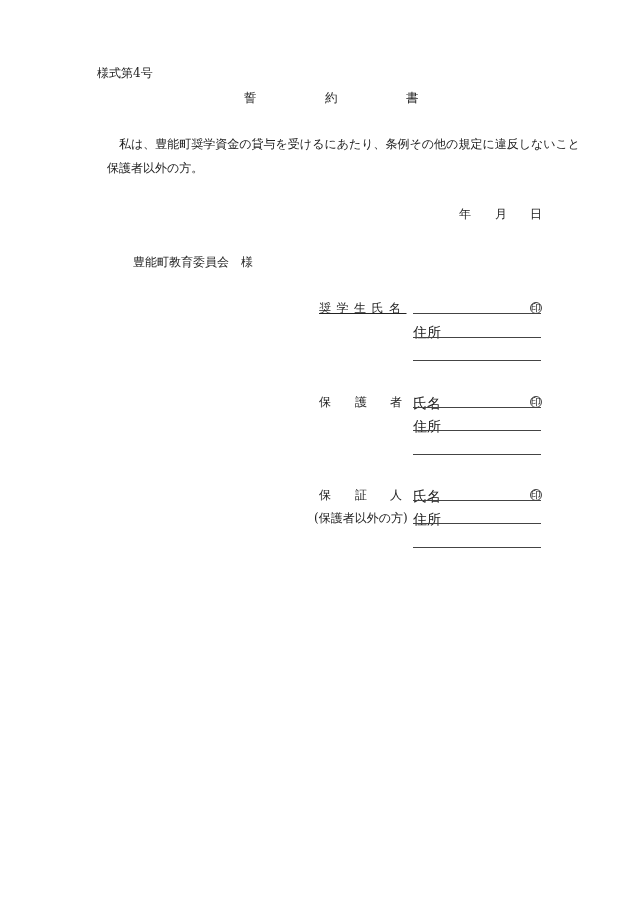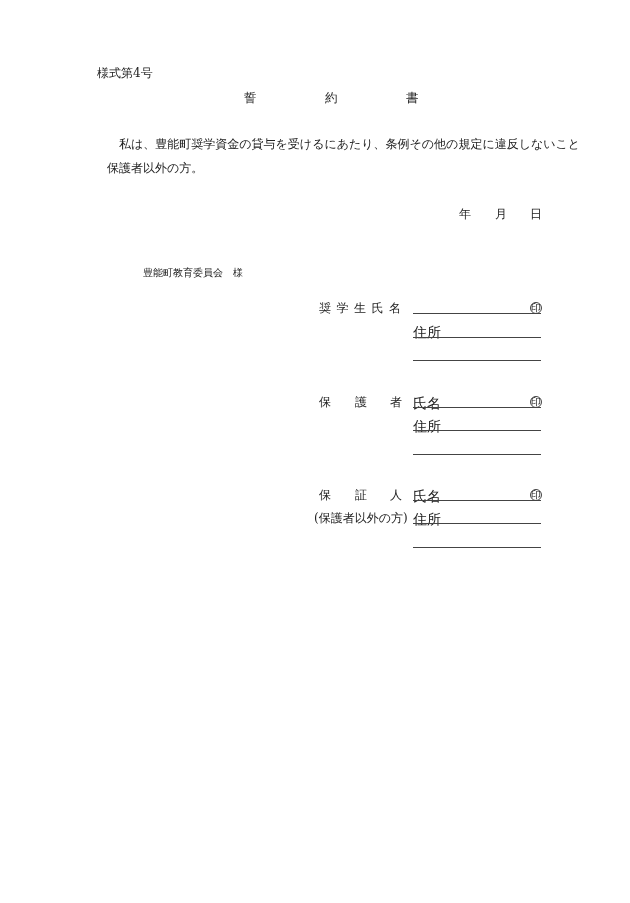--- a/index.html
+++ b/index.html
@@ -13,23 +13,23 @@
       position: relative;
       overflow: hidden;
       font-family: "DejaVu Serif", "Liberation Serif", serif;
       color: #222222;
       font-size: 12px;
     }
     .abs { position: absolute; white-space: nowrap; line-height: 1; }
     .form-number { left: 97px; top: 67px; font-size: 12px; }
     .title-char { top: 92px; font-size: 12.5px; }
     .date-char { top: 208px; font-size: 12px; }
-    .addressee { left: 133px; top: 268px; font-size: 10px; margin-left: 10px; }
+    .addressee { left: 133px; top: 256px; font-size: 12px; }
     .label { font-size: 12px; }
-    .spaced-5 { letter-spacing: 5.5px; }
+    .spaced-5 { letter-spacing: 5.5px; text-decoration: underline; }
     .field-line {
       position: absolute;
       left: 413px;
       width: 128px;
       height: 0;
       border-top: 1px solid #444444;
     }
     .field-prefix { font-size: 14px; }
     .seal { font-size: 10px; border: 1px solid #444; border-radius: 50%; width: 10px; height: 10px; line-height: 10px; text-align: center; display: inline-block; }
   </style>

